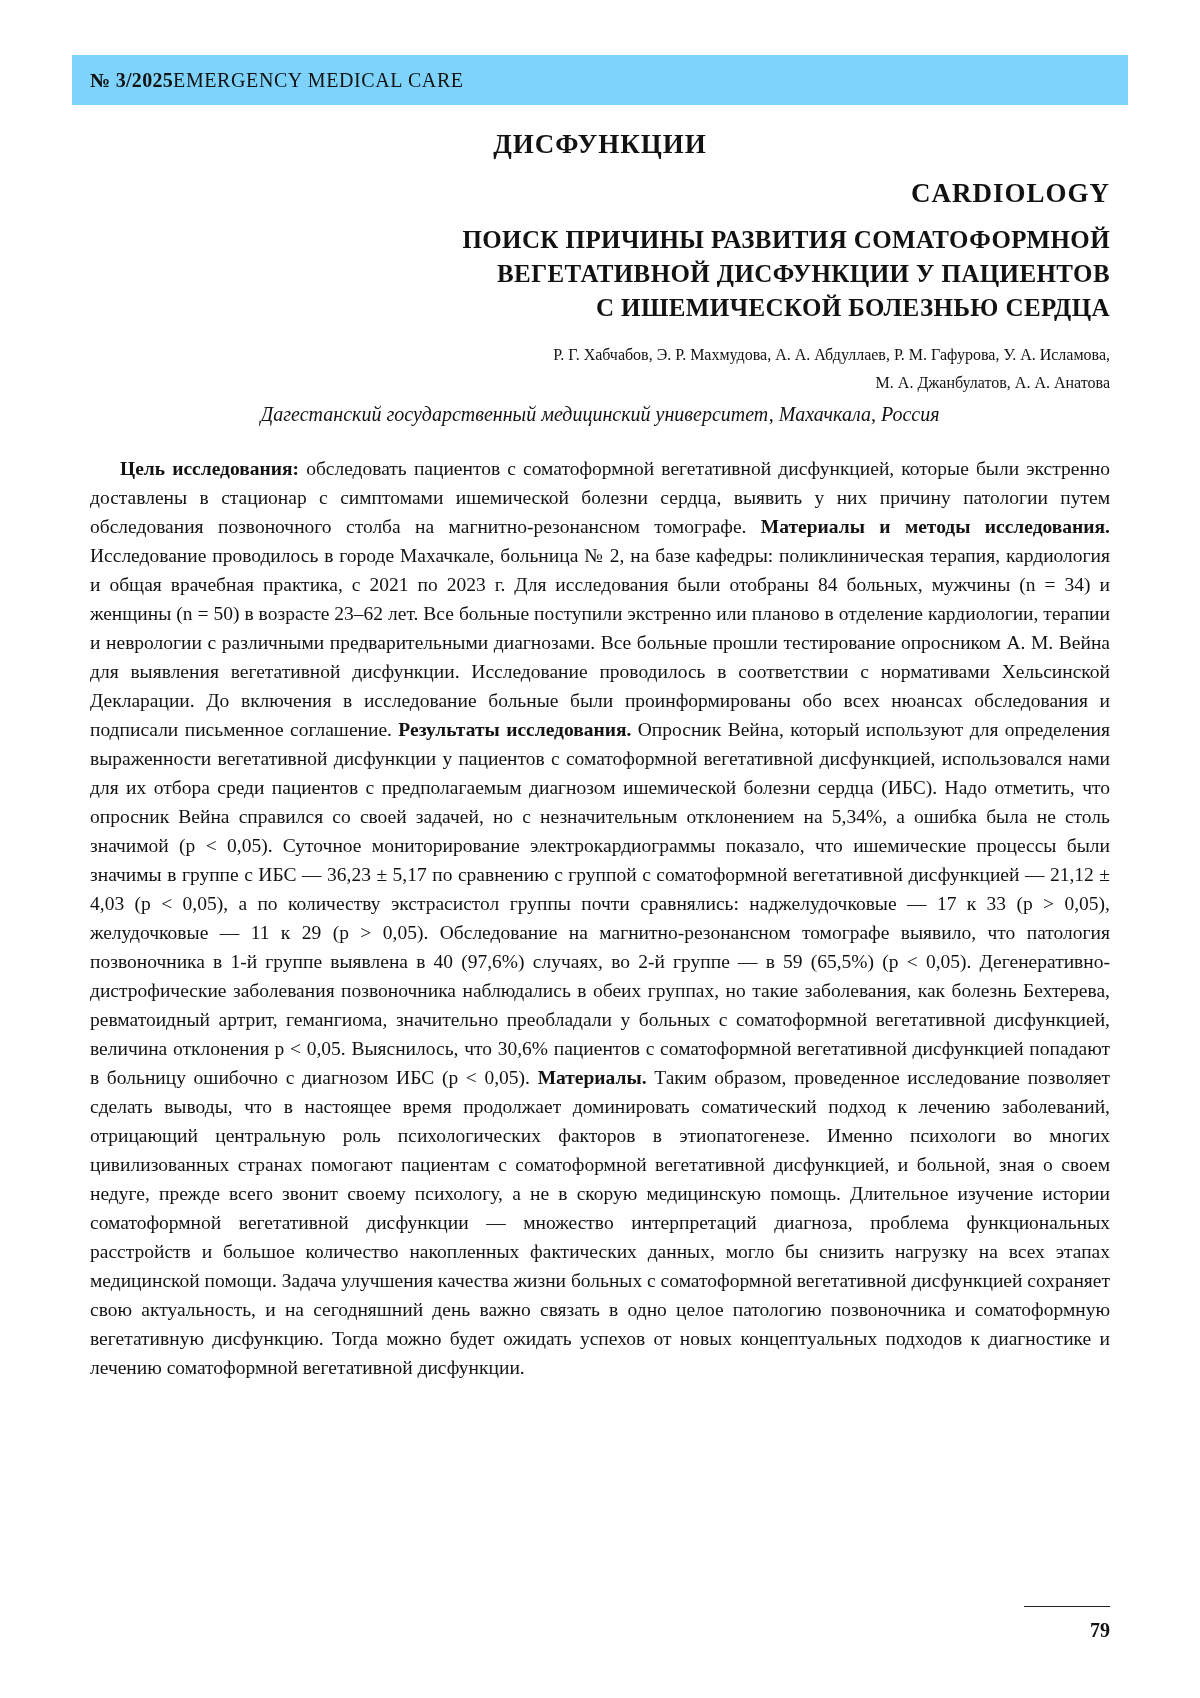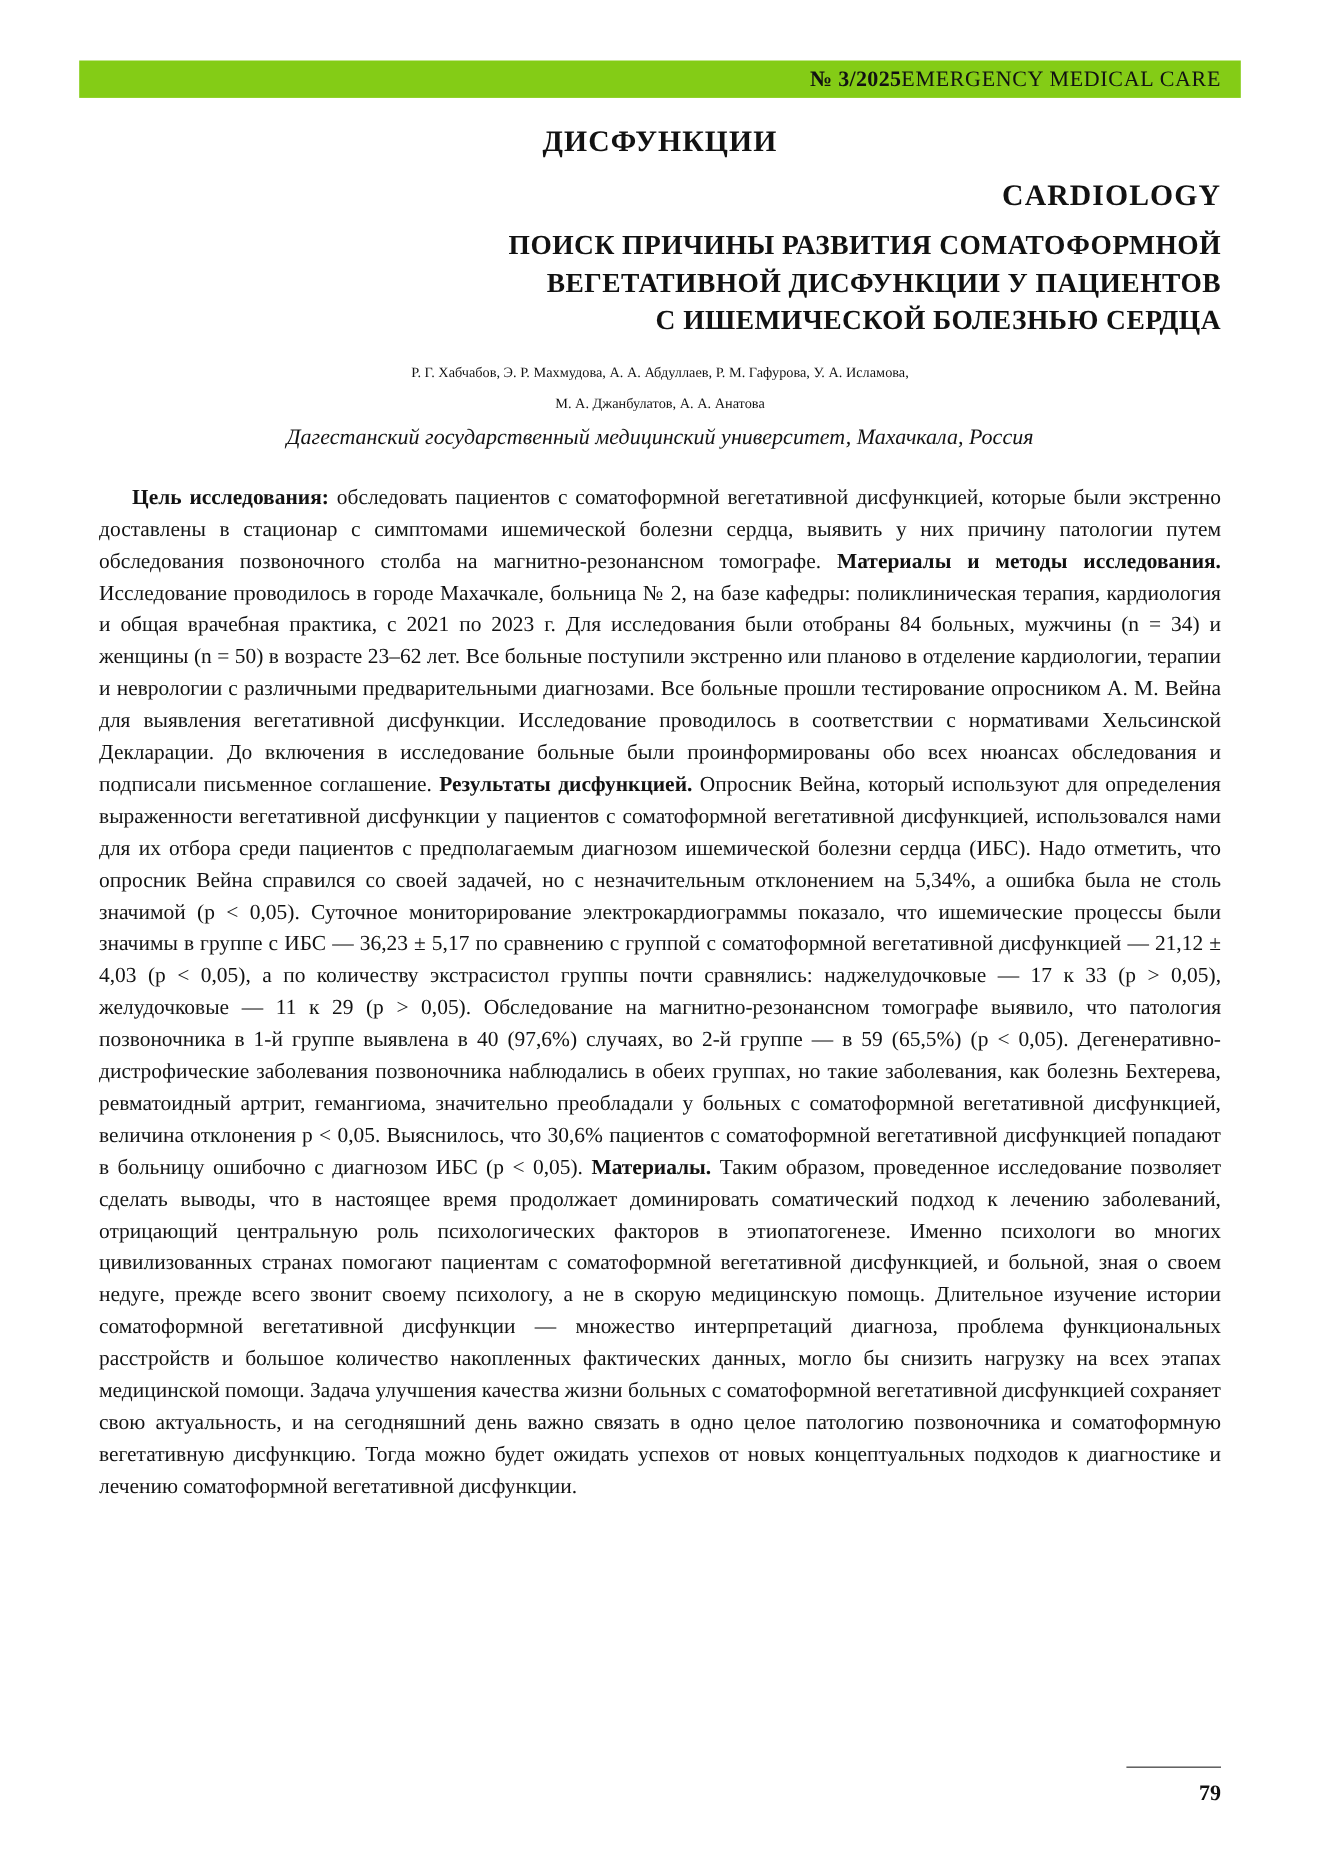--- a/index.html
+++ b/index.html
@@ -9,24 +9,24 @@
     height: 1698px;
     margin: 0 auto;
     background: #ffffff;
     font-family: "Liberation Serif", "DejaVu Serif", serif;
     color: #121212;
     overflow: hidden;
     box-sizing: border-box;
   }
   .header-bar {
     margin: 55px 72px 0 72px;
-    background: #84cc16;
-    height: 34px;
+    background: #7dd3fc;
+    height: 50px;
     display: flex;
-    justify-content: flex-end;
+    justify-content: flex-start;
     align-items: center;
     padding: 0 18px;
     box-sizing: border-box;
     font-size: 20px;
   }
   .issue-number { font-weight: bold; letter-spacing: 0.3px; }
   .journal-name { letter-spacing: 0.6px; }
   .section-title-ru {
     margin: 24px 90px 0 90px;
     text-align: center;
@@ -51,22 +51,22 @@
   .article-title {
     margin: 14px 90px 0 90px;
     font-size: 25px;
     line-height: 34px;
     font-weight: bold;
     letter-spacing: 0.4px;
     text-align: right;
   }
   .authors {
     margin: 16px 90px 0 90px;
-    text-align: center;
-    font-size: 13px;
+    text-align: right;
+    font-size: 16px;
     line-height: 28px;
   }
   .affiliation {
     margin: 3px 90px 0 90px;
     text-align: center;
     font-style: italic;
     font-size: 20px;
     line-height: 28px;
   }
   .abstract {
@@ -120,21 +120,21 @@
     <div>М. А. Джанбулатов, А. А. Анатова</div>
   </div>
 
   <div class="affiliation">Дагестанский государственный медицинский университет, Махачкала, Россия</div>
 
   <p class="abstract">
     <span class="b">Цель исследования:</span>
     <span> обследовать пациентов с соматоформной вегетативной дисфункцией, которые были экстренно доставлены в стационар с симптомами ишемической болезни сердца, выявить у них причину патологии путем обследования позвоночного столба на магнитно-резонансном томографе. </span>
     <span class="b">Материалы и методы исследования.</span>
     <span> Исследование проводилось в городе Махачкале, больница № 2, на базе кафедры: поликлиническая терапия, кардиология и общая врачебная практика, с 2021 по 2023 г. Для исследования были отобраны 84 больных, мужчины (n = 34) и женщины (n = 50) в возрасте 23–62 лет. Все больные поступили экстренно или планово в отделение кардиологии, терапии и неврологии с различными предварительными диагнозами. Все больные прошли тестирование опросником А. М. Вейна для выявления вегетативной дисфункции. Исследование проводилось в соответствии с нормативами Хельсинской Декларации. До включения в исследование больные были проинформированы обо всех нюансах обследования и подписали письменное соглашение. </span>
-    <span class="b">Результаты дисфункцией.</span>
+    <span class="b">Результаты исследования.</span>
     <span> Опросник Вейна, который используют для определения выраженности вегетативной дисфункции у пациентов с соматоформной вегетативной дисфункцией, использовался нами для их отбора среди пациентов с предполагаемым диагнозом ишемической болезни сердца (ИБС). Надо отметить, что опросник Вейна справился со своей задачей, но с незначительным отклонением на 5,34%, а ошибка была не столь значимой (p &lt; 0,05). Суточное мониторирование электрокардиограммы показало, что ишемические процессы были значимы в группе с ИБС — 36,23 ± 5,17 по сравнению с группой с соматоформной вегетативной дисфункцией — 21,12 ± 4,03 (p &lt; 0,05), а по количеству экстрасистол группы почти сравнялись: наджелудочковые — 17 к 33 (p &gt; 0,05), желудочковые — 11 к 29 (p &gt; 0,05). Обследование на магнитно-резонансном томографе выявило, что патология позвоночника в 1-й группе выявлена в 40 (97,6%) случаях, во 2-й группе — в 59 (65,5%) (p &lt; 0,05). Дегенеративно-дистрофические заболевания позвоночника наблюдались в обеих группах, но такие заболевания, как болезнь Бехтерева, ревматоидный артрит, гемангиома, значительно преобладали у больных с соматоформной вегетативной дисфункцией, величина отклонения p &lt; 0,05. Выяснилось, что 30,6% пациентов с соматоформной вегетативной дисфункцией попадают в больницу ошибочно с диагнозом ИБС (p &lt; 0,05). </span>
     <span class="b">Материалы.</span>
     <span> Таким образом, проведенное исследование позволяет сделать выводы, что в настоящее время продолжает доминировать соматический подход к лечению заболеваний, отрицающий центральную роль психологических факторов в этиопатогенезе. Именно психологи во многих цивилизованных странах помогают пациентам с соматоформной вегетативной дисфункцией, и больной, зная о своем недуге, прежде всего звонит своему психологу, а не в скорую медицинскую помощь. Длительное изучение истории соматоформной вегетативной дисфункции — множество интерпретаций диагноза, проблема функциональных расстройств и большое количество накопленных фактических данных, могло бы снизить нагрузку на всех этапах медицинской помощи. Задача улучшения качества жизни больных с соматоформной вегетативной дисфункцией сохраняет свою актуальность, и на сегодняшний день важно связать в одно целое патологию позвоночника и соматоформную вегетативную дисфункцию. Тогда можно будет ожидать успехов от новых концептуальных подходов к диагностике и лечению соматоформной вегетативной дисфункции.</span>
   </p>
 
   <div class="footer">
     <div class="footer-rule"></div>
     <div class="page-number">79</div>
   </div>
 

